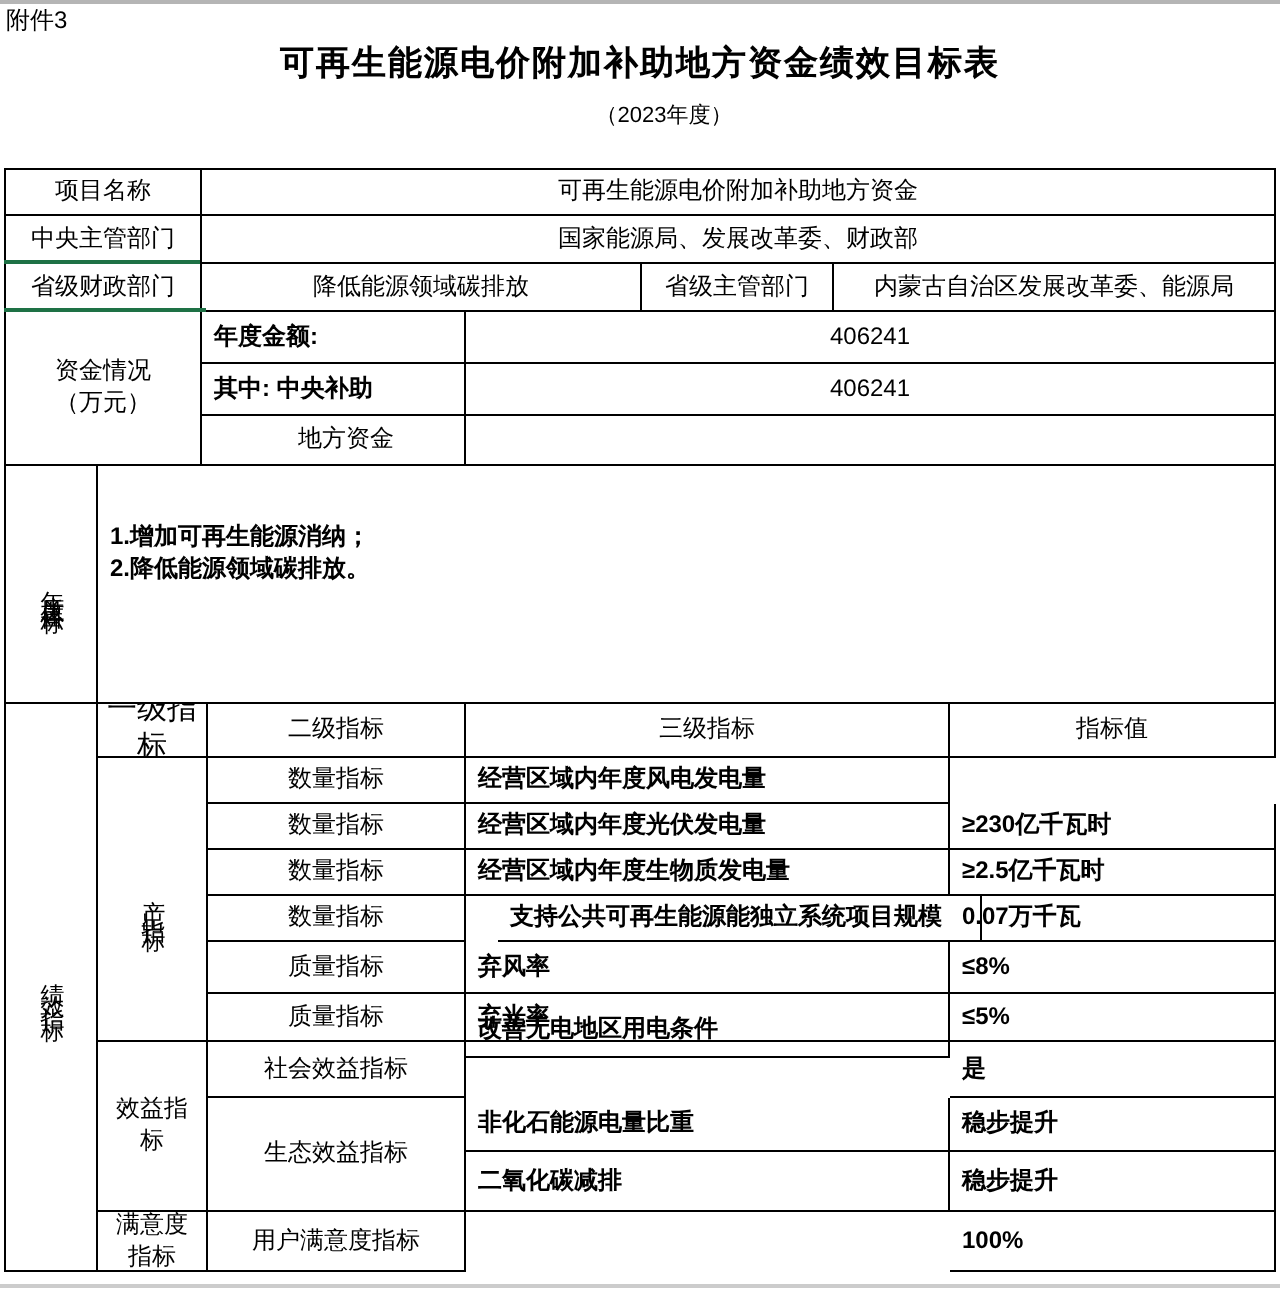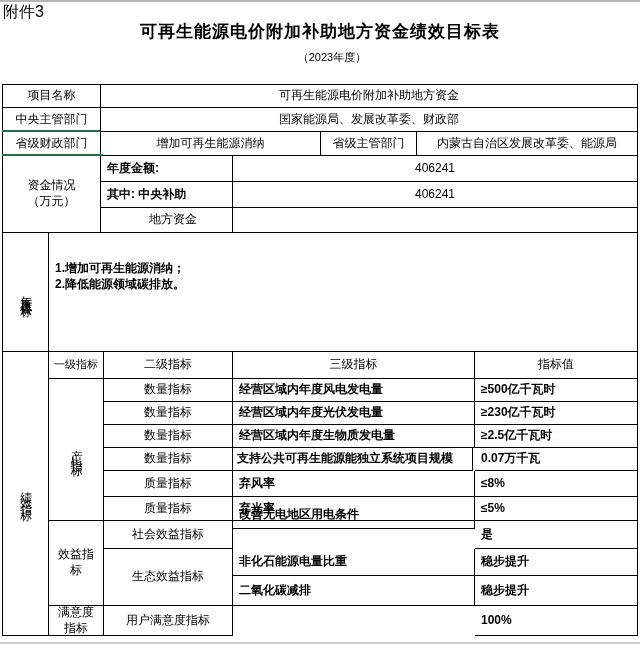--- a/index.html
+++ b/index.html
@@ -2,38 +2,38 @@
 <html><head>
 <meta charset="utf-8">
 <style>
   html,body{margin:0;padding:0;}
   body{
     width:640px;height:645px;position:relative;background:#ffffff;
     font-family:"Liberation Sans",sans-serif;color:#000;overflow:hidden;
   }
   .topline{position:absolute;left:0;top:0;width:640px;height:2px;background:#b5b5b5;}
   .bottomline{position:absolute;left:0;top:642px;width:640px;height:2px;background:#cccccc;}
-  .attach{position:absolute;left:3px;top:2px;font-size:16px;}
+  .attach{position:absolute;left:3px;top:2px;font-size:12px;}
   .title{position:absolute;left:0;top:20px;width:640px;text-align:center;font-size:17px;font-weight:bold;letter-spacing:1px;}
   .subtitle{position:absolute;left:0;top:50px;width:640px;text-align:center;font-size:11px;margin-left:12px;}
   .tbl{position:absolute;left:2px;top:84px;width:635px;height:551px;border-top:1px solid #000;border-left:1px solid #000;box-sizing:content-box;}
   .cell{
     position:absolute;box-sizing:border-box;
     border-right:1px solid #000;border-bottom:1px solid #000;
     display:flex;align-items:center;justify-content:center;
     font-size:12px;line-height:1.3;text-align:center;overflow:hidden;
   }
   .cell.left{justify-content:flex-start;text-align:left;padding-left:6px;font-weight:bold;}
   .cell.indent{justify-content:flex-start;text-align:left;padding-left:48px;}
   .cell.toptext{align-items:flex-start;padding-top:28px;}
   .vert{writing-mode:vertical-rl;text-orientation:upright;}
   .ls2{letter-spacing:2px;}
   .ls5{letter-spacing:5px;}
   .ls6{letter-spacing:6px;}
-  .small{font-size:11px;line-height:1.25;}
+  .small{font-size:15px;line-height:1.25;}
   .wrapnarrow{padding-left:6px;padding-right:6px;}
   .greenseg{position:absolute;background:#1e7145;height:2px;}
 </style>
 </head>
 <body>
 
 <div class="topline"></div>
 
 <div class="attach">附件3</div>
 <div class="title">可再生能源电价附加补助地方资金绩效目标表</div>
@@ -41,21 +41,21 @@
 
 <div class="tbl">
 
   <div class="cell" style="left:0;top:0;width:98px;height:23px">项目名称</div>
   <div class="cell" style="left:98px;top:0;width:537px;height:23px">可再生能源电价附加补助地方资金</div>
 
   <div class="cell" style="left:0;top:23px;width:98px;height:24px">中央主管部门</div>
   <div class="cell" style="left:0;top:47px;width:98px;height:24px">省级财政部门</div>
 
   <div class="cell" style="left:98px;top:23px;width:537px;height:24px">国家能源局、发展改革委、财政部</div>
-  <div class="cell" style="left:98px;top:47px;width:220px;height:24px">增加可再生能源消纳</div>
+  <div class="cell" style="left:98px;top:47px;width:220px;height:24px">降低能源领域碳排放</div>
   <div class="cell" style="left:318px;top:47px;width:96px;height:24px">省级主管部门</div>
   <div class="cell" style="left:414px;top:47px;width:221px;height:24px">内蒙古自治区发展改革委、能源局</div>
 
   <div class="cell" style="left:0;top:71px;width:98px;height:77px">
     <div>
       <div>资金情况</div>
       <div>（万元）</div>
     </div>
   </div>
   <div class="cell left" style="left:98px;top:71px;width:132px;height:26px">年度金额:</div>
@@ -83,32 +83,31 @@
   <div class="cell" style="left:101px;top:267px;width:129px;height:27px">二级指标</div>
   <div class="cell" style="left:230px;top:267px;width:242px;height:27px">三级指标</div>
   <div class="cell" style="left:472px;top:267px;width:163px;height:27px">指标值</div>
 
   <div class="cell" style="left:46px;top:294px;width:55px;height:142px">
     <span class="vert ls5">产出指标</span>
   </div>
 
   <div class="cell" style="left:101px;top:294px;width:129px;height:23px">数量指标</div>
   <div class="cell left" style="left:230px;top:294px;width:242px;height:23px">经营区域内年度风电发电量</div>
-  <div class="cell left" style="left:472px;top:294px;width:163px;height:23px">≥500亿千瓦时</div>
 
   <div class="cell" style="left:101px;top:317px;width:129px;height:23px">数量指标</div>
   <div class="cell left" style="left:230px;top:317px;width:242px;height:23px">经营区域内年度光伏发电量</div>
   <div class="cell left" style="left:472px;top:317px;width:163px;height:23px">≥230亿千瓦时</div>
 
   <div class="cell" style="left:101px;top:340px;width:129px;height:23px">数量指标</div>
   <div class="cell left" style="left:230px;top:340px;width:242px;height:23px">经营区域内年度生物质发电量</div>
   <div class="cell left" style="left:472px;top:340px;width:163px;height:23px">≥2.5亿千瓦时</div>
 
   <div class="cell" style="left:101px;top:363px;width:129px;height:23px">数量指标</div>
-  <div class="cell left" style="left:228px;top:363px;width:242px;height:23px">支持公共可再生能源能独立系统项目规模</div>
+  <div class="cell left" style="left:246px;top:363px;width:242px;height:23px">支持公共可再生能源能独立系统项目规模</div>
   <div class="cell left" style="left:472px;top:363px;width:163px;height:23px">0.07万千瓦</div>
 
   <div class="cell" style="left:101px;top:386px;width:129px;height:26px">质量指标</div>
   <div class="cell left" style="left:230px;top:386px;width:242px;height:26px">弃风率</div>
   <div class="cell left" style="left:472px;top:386px;width:163px;height:26px">≤8%</div>
 
   <div class="cell" style="left:101px;top:412px;width:129px;height:24px">质量指标</div>
   <div class="cell left" style="left:230px;top:412px;width:242px;height:24px">弃光率</div>
   <div class="cell left" style="left:472px;top:412px;width:163px;height:24px">≤5%</div>
 

